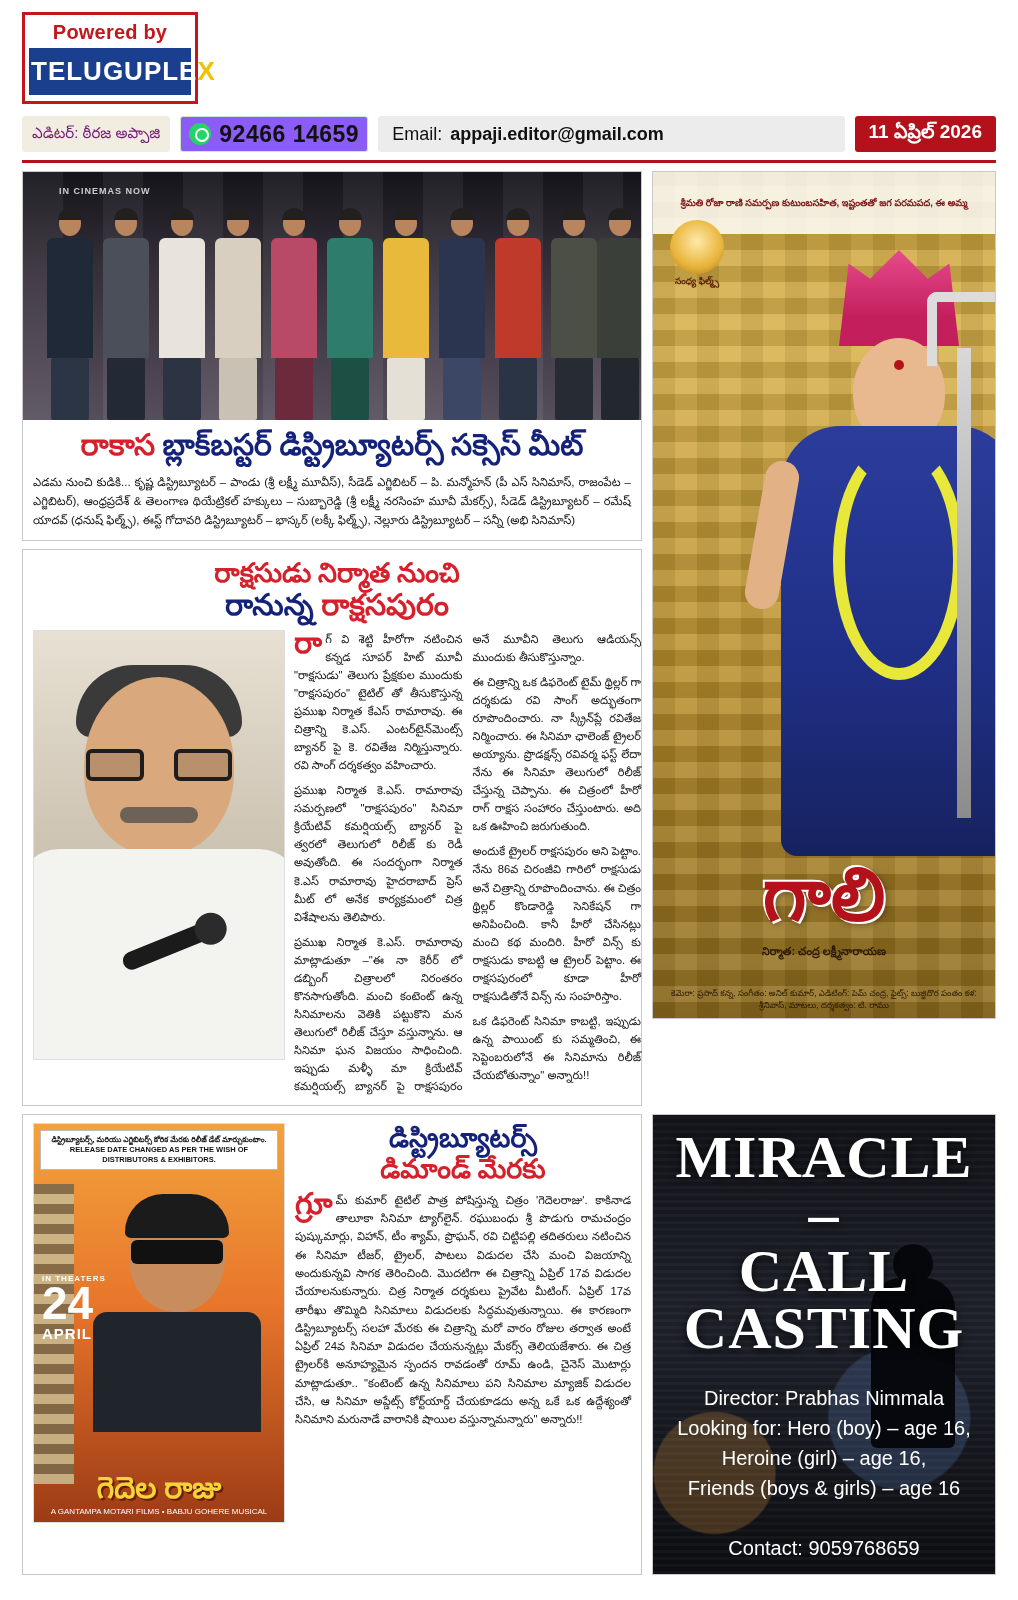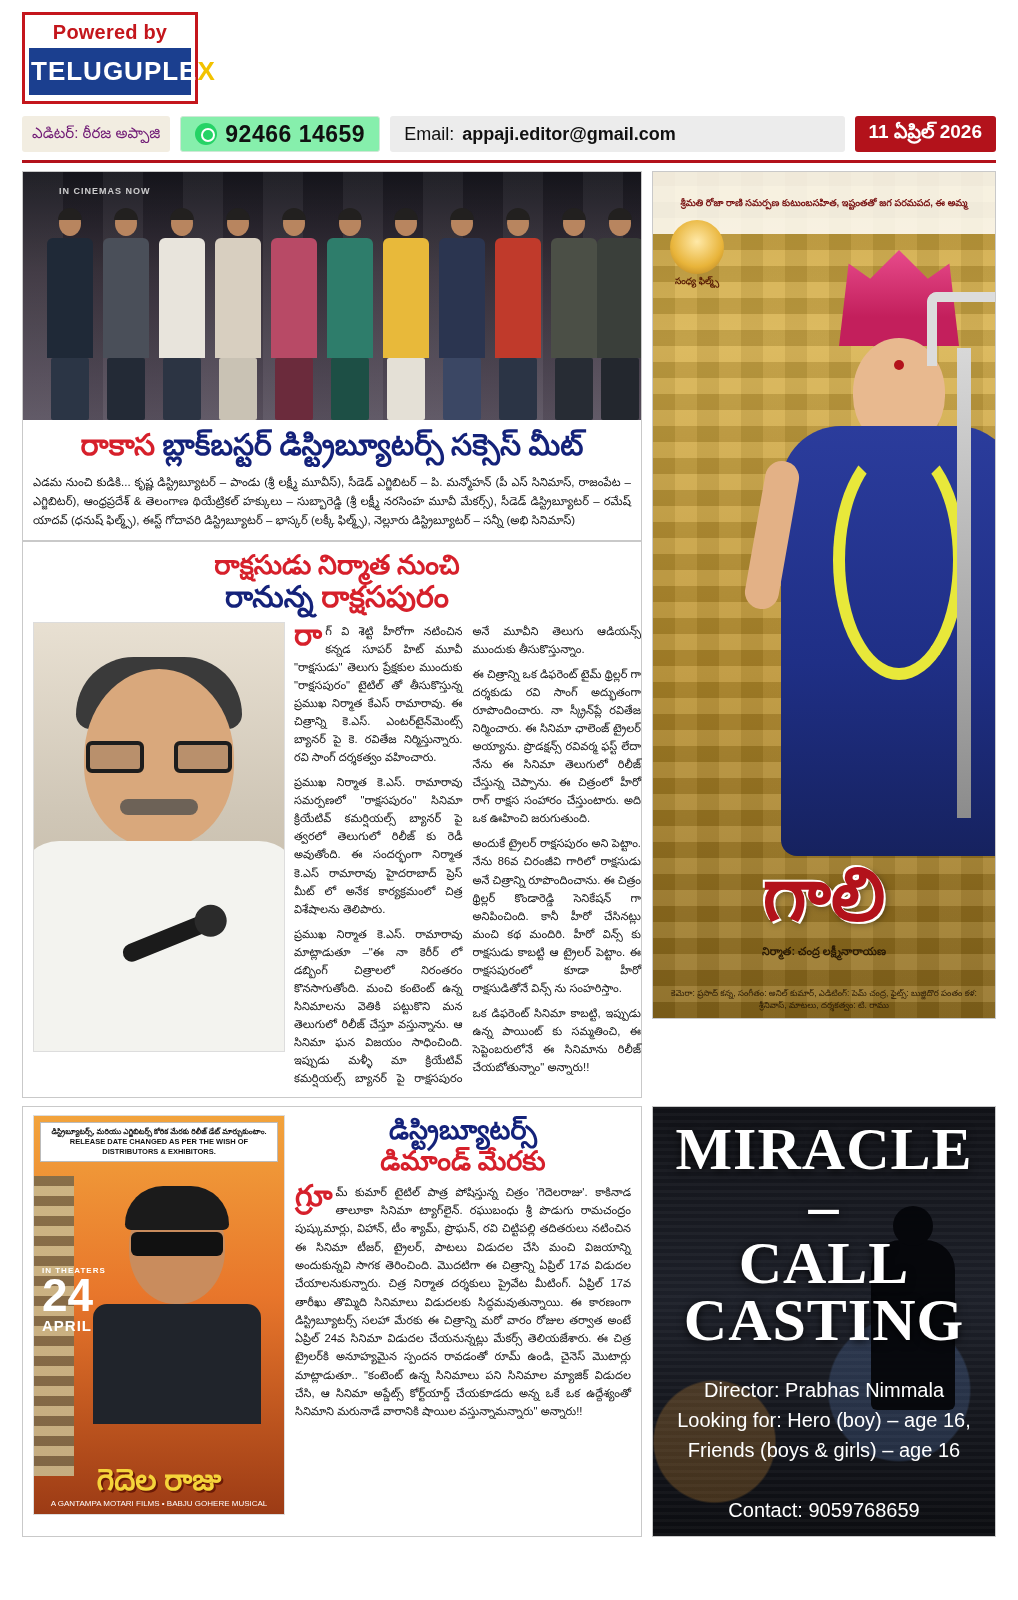--- a/index.html
+++ b/index.html
@@ -86,26 +86,26 @@
     background: #f2ede1;
     color: #701a75;
     font-weight: normal;
     font-size: 15px;
     display: flex;
     align-items: center;
     padding: 0 10px;
     border-radius: 3px;
   }
   .phone-chip {
-    background: #86efac;
+    background: #8b5cf6;
     border: 1px solid #cfe8d6;
     display: flex;
     align-items: center;
     gap: 8px;
-    padding: 0 14px;
+    padding: 0 8px;
     border-radius: 3px;
     flex: 0 0 auto;
   }
   .wa-icon {
     width: 22px; height: 22px; border-radius: 50%;
     background: #25D366; display: inline-block; position: relative;
   }
   .wa-icon::after {
     content: "";
     position: absolute; left: 6px; top: 5px;
@@ -196,21 +196,21 @@
     font-size: 30px; font-weight: bold; line-height: 1.1;
   }
   .caption-title .red { color: #d6202b; }
   .caption-title .blue { color: #14227a; }
   .caption-body {
     font-size: 11.5px; line-height: 1.65; color: #111; text-align: justify;
     padding: 6px 10px 10px 10px;
   }
 
   
-  .story2 { padding: 8px 0 10px 10px; }
+  .story2 { margin-top: 8px; padding: 8px 0 10px 10px; }
   .story2-head {
     text-align: center;
     font-family: "Liberation Serif", serif;
     font-weight: bold;
     line-height: 1.12;
   }
   .story2-head .l1 { font-size: 27px; color: #d6202b; }
   .story2-head .l2 { font-size: 30px; }
   .story2-head .l2 .a { color: #14227a; }
   .story2-head .l2 .b { color: #d6202b; }
@@ -658,17 +658,18 @@
     <div class="bg-lights"></div>
     <div class="figure"></div>
     <h1>
       <span class="ln">MIRACLE –</span>
       <span class="ln">CALL</span>
       <span class="ln">CASTING</span>
     </h1>
     <div class="details">
       <div>Director: Prabhas Nimmala</div>
       <div>Looking for: Hero (boy) – age 16,</div>
+      <div>Heroine (girl) – age 16,</div>
       <div>Friends (boys &amp; girls) – age 16</div>
     </div>
     <div class="contact">Contact: 9059768659</div>
   </div>
 </div>
 
 </body></html>

